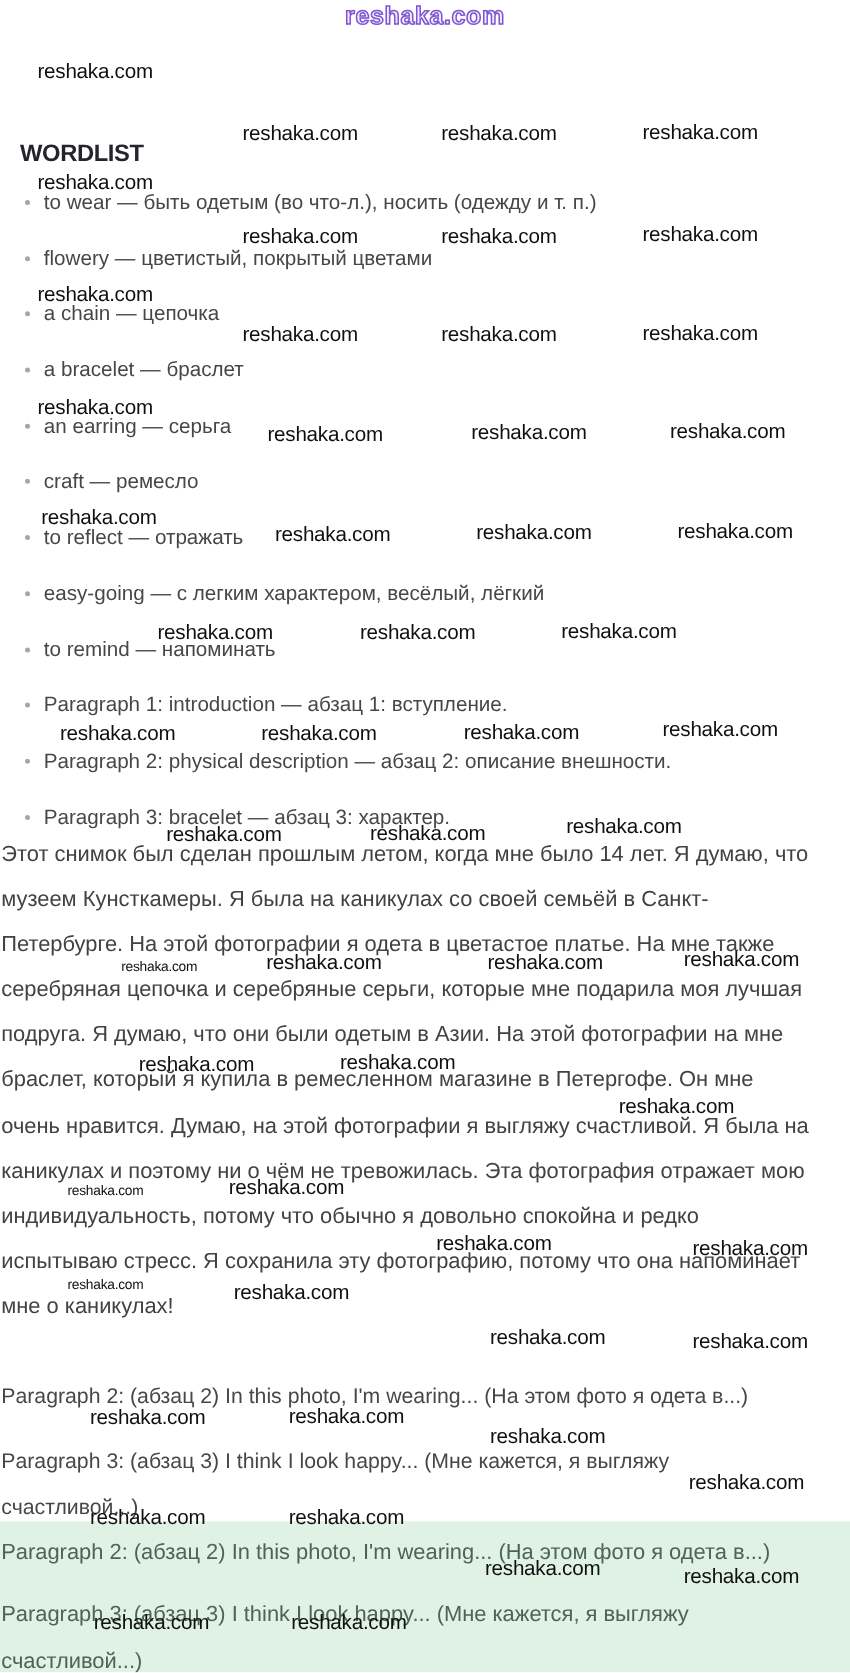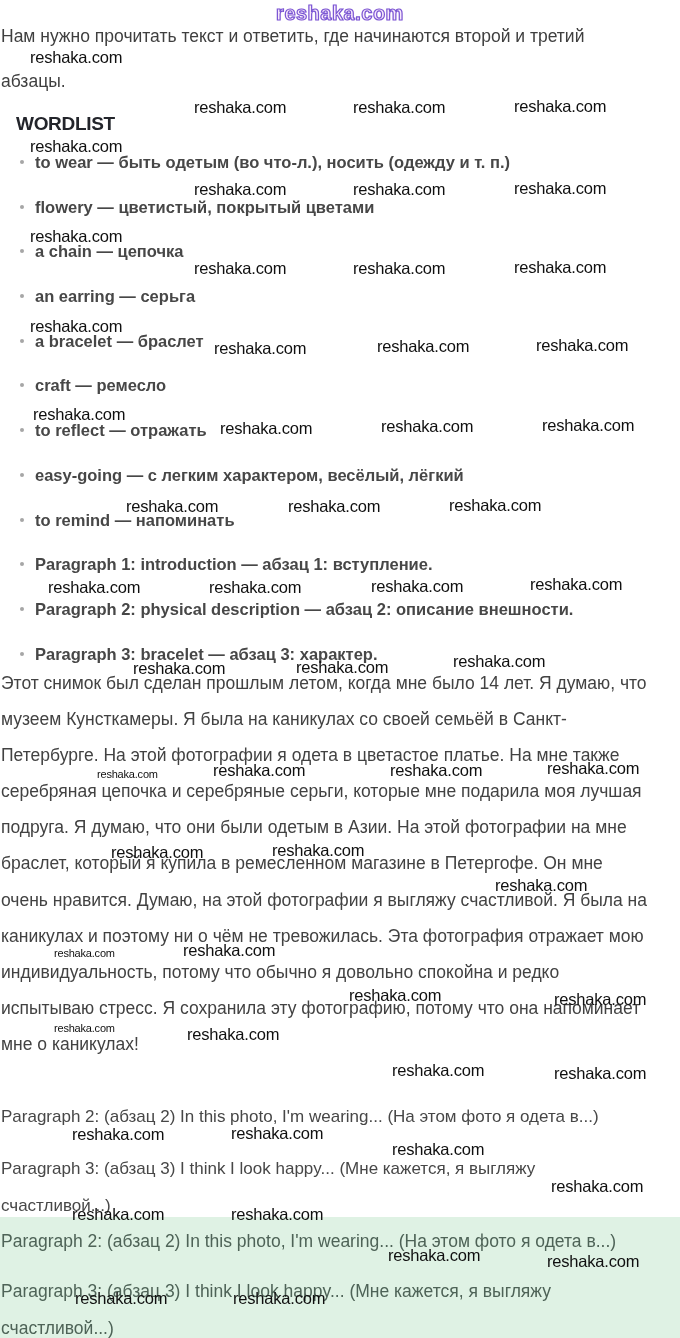--- a/index.html
+++ b/index.html
@@ -21,21 +21,21 @@
   }
   .wm.small { font-size:11px; }
   
   .intro { position:absolute; top:24px; left:1px; width:679px; color:#3f3f3f; font-size:17.5px; }
   .intro-line { height:45px; line-height:24px; white-space:nowrap; }
   
   .wordlist-h {
     position:absolute; top:97px; left:0; margin:16px;
     font-size:19px; font-weight:700; letter-spacing:-.3px; color:#23252b;
   }
-  .wordlist { position:absolute; top:152px; left:0; width:548px; margin:0; padding:0; list-style:none;font-weight:bold; }
+  .wordlist { position:absolute; top:152px; left:0; width:548px; margin:0; padding:0; list-style:none; }
   .wordlist li {
     position:relative; height:44.7px; padding-left:35px; box-sizing:border-box;
     font-size:16.5px; line-height:21px; color:#474747; white-space:nowrap;
   }
   .wordlist .dot {
     position:absolute; left:20px; top:8px; width:4px; height:4px;
     border-radius:50%; background:#a6a6a6;
   }
   
   .story { position:absolute; top:671px; left:1px; width:679px; color:#424242; font-size:17.5px; }
@@ -52,26 +52,20 @@
   .hint-g-p2 { top:1230px; }
   .hint-g-p3 { top:1280px; }
 </style>
 </head>
 <body>
 
 <div class="page">
 
   <div class="wm-top">reshaka.com</div>
 
-  <div class="intro">
-
-      <div class="intro-line">Нам нужно прочитать текст и ответить, где начинаются второй и третий</div>
-
-      <div class="intro-line">абзацы.</div>
-    </div>
 
   <h2 class="wordlist-h">WORDLIST</h2>
 
   <ul class="wordlist">
 
       <li>
         <span class="dot"></span>
         <span>to wear — быть одетым (во что-л.), носить (одежду и т. п.)</span>
       </li>
 
@@ -80,26 +74,26 @@
         <span>flowery — цветистый, покрытый цветами</span>
       </li>
 
       <li>
         <span class="dot"></span>
         <span>a chain — цепочка</span>
       </li>
 
       <li>
         <span class="dot"></span>
+        <span>a bracelet — браслет</span>
+      </li>
+
+      <li>
+        <span class="dot"></span>
         <span>an earring — серьга</span>
-      </li>
-
-      <li>
-        <span class="dot"></span>
-        <span>a bracelet — браслет</span>
       </li>
 
       <li>
         <span class="dot"></span>
         <span>craft — ремесло</span>
       </li>
 
       <li>
         <span class="dot"></span>
         <span>to reflect — отражать</span>

